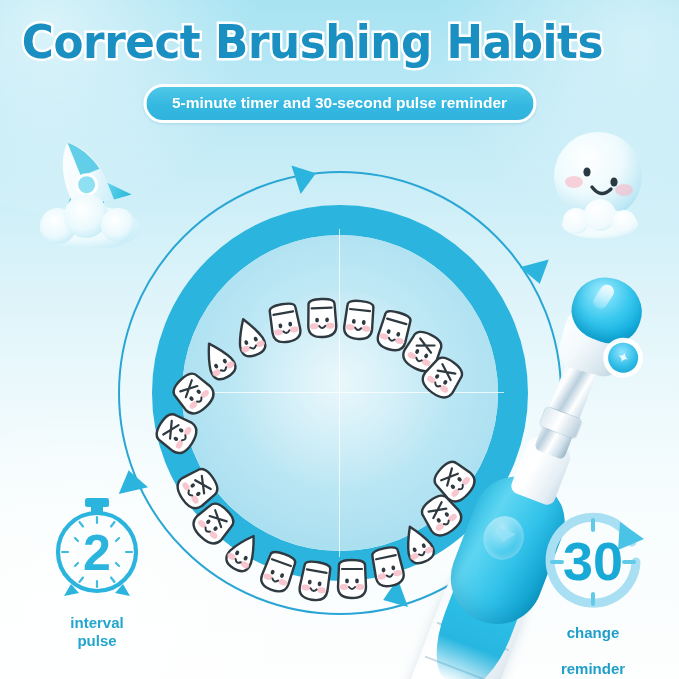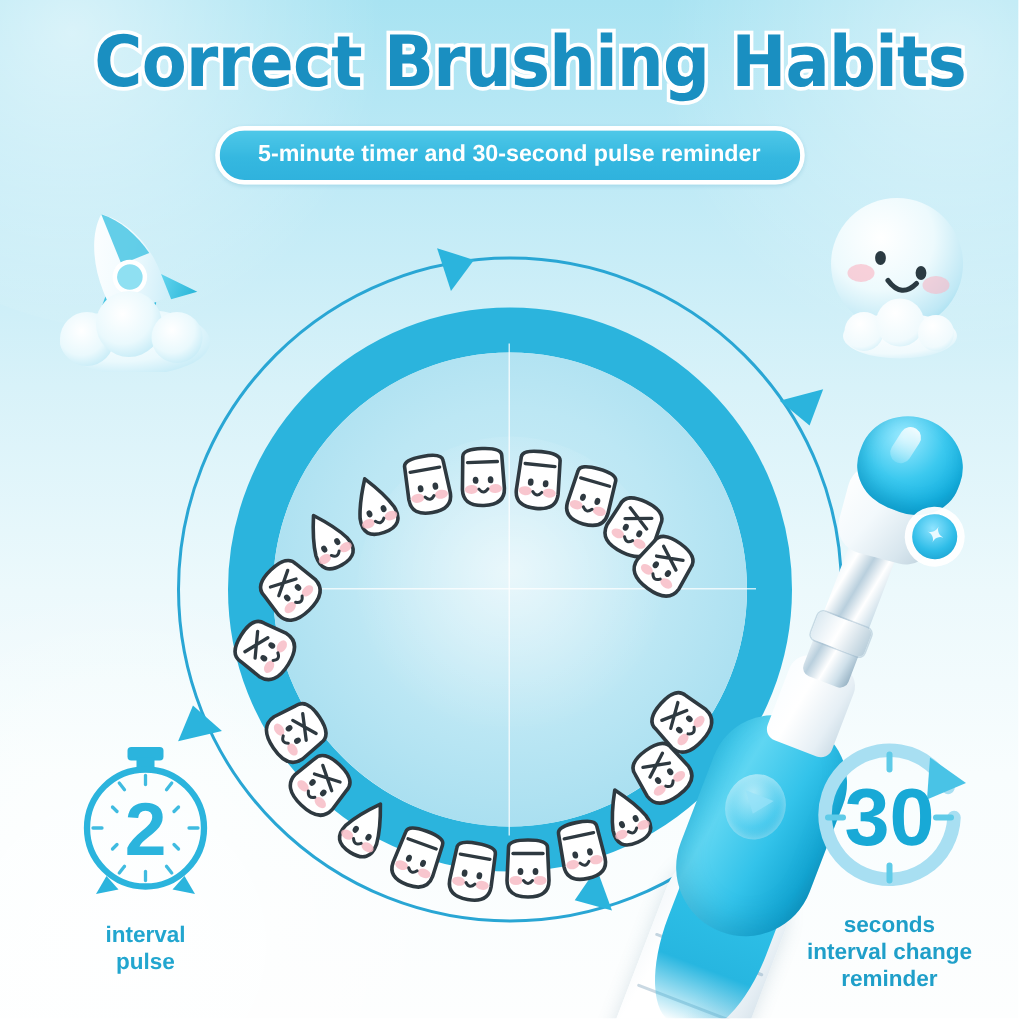--- a/index.html
+++ b/index.html
@@ -15,21 +15,21 @@
   
   .glow{position:absolute;border-radius:50%;pointer-events:none;}
   .glow-tl{left:-120px;top:-140px;width:420px;height:360px;
     background:radial-gradient(circle at 40% 45%, rgba(255,255,255,.55), rgba(255,255,255,0) 65%);}
   .glow-tr{right:-150px;top:-120px;width:430px;height:350px;
     background:radial-gradient(circle at 55% 45%, rgba(255,255,255,.45), rgba(255,255,255,0) 65%);}
   .glow-bl{left:-180px;bottom:-180px;width:520px;height:460px;
     background:radial-gradient(circle at 50% 50%, rgba(255,255,255,.85), rgba(255,255,255,0) 68%);}
 
   
-  .title-wrap{position:absolute;left:0;top:14px;width:666px;text-align:right;}
+  .title-wrap{position:absolute;left:0;top:14px;width:666px;text-align:left;}
   .title{
     display:inline-block;
     font-family:"DejaVu Sans","Liberation Sans",sans-serif;
     font-size:47px;line-height:56px;font-weight:bold;
     letter-spacing:-0.5px;
     color:#1a8fc1;
     transform:scaleX(.93);
     -webkit-text-stroke:5px #ffffff;
     paint-order:stroke fill;
     text-shadow:0 2px 0 rgba(255,255,255,.9);
@@ -155,21 +155,21 @@
   }
   .bh-logo-mark{display:block;font-size:9px;line-height:9px;color:#7fd8ee;}
 
   
   .rocket{position:absolute;left:24px;top:128px;width:130px;height:120px;}
   .cloud-face{position:absolute;left:534px;top:124px;width:130px;height:118px;}
 
   
   .badge{position:absolute;text-align:center;}
   .badge-left{left:12px;top:492px;width:170px;}
-  .badge-right{left:510px;top:489px;width:166px;}
+  .badge-right{left:510px;top:506px;width:166px;}
   .badge-label{
     color:#22a6cf;font-size:15px;font-weight:bold;line-height:18px;margin-top:6px;
   }
   .badge-right .badge-label{color:#1f9fc9;}
 </style>
 </head>
 <body>
 
 <div id="poster">
 
@@ -579,19 +579,19 @@
       <path d="M92 16 L116 33 L90 44 Z" fill="#49c3e6"></path>
       <g stroke="#5fcbe8" stroke-width="4" stroke-linecap="round">
         <line x1="65" y1="14" x2="65" y2="24"></line>
         <line x1="65" y1="88" x2="65" y2="98"></line>
         <line x1="24" y1="56" x2="34" y2="56"></line>
         <line x1="96" y1="56" x2="106" y2="56"></line>
       </g>
       <text x="65" y="74" text-anchor="middle" font-family="Liberation Sans, sans-serif" font-size="54" font-weight="bold" fill="#18a9d6" id="interval-value">30</text>
     </svg>
     <div class="badge-label">
-      <span>seconds</span><br>
-      <span>interval change</span><br>
+      <span>change</span><br>
+      <br>
       <span>reminder</span>
     </div>
   </div>
 
 </div>
 
 </body></html>

